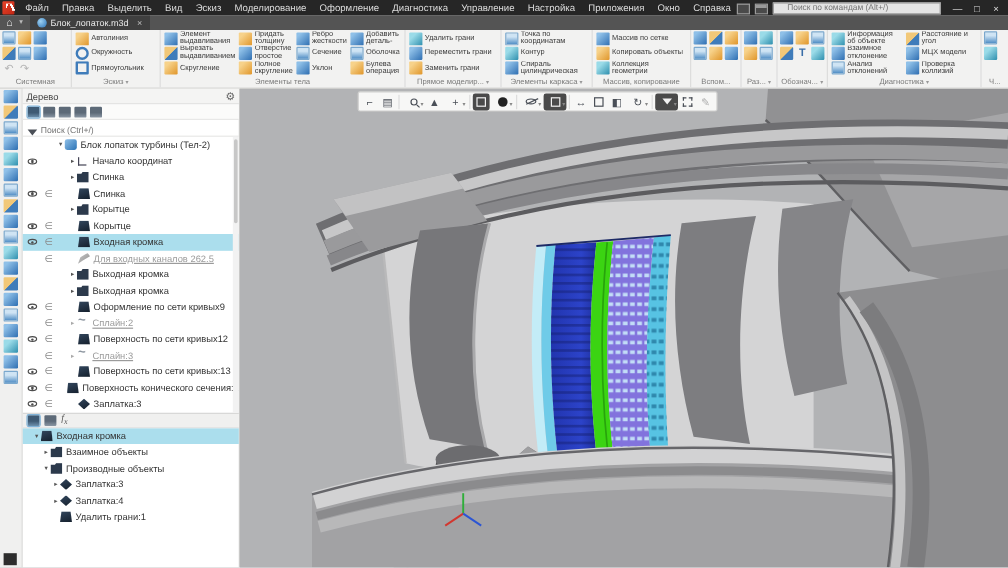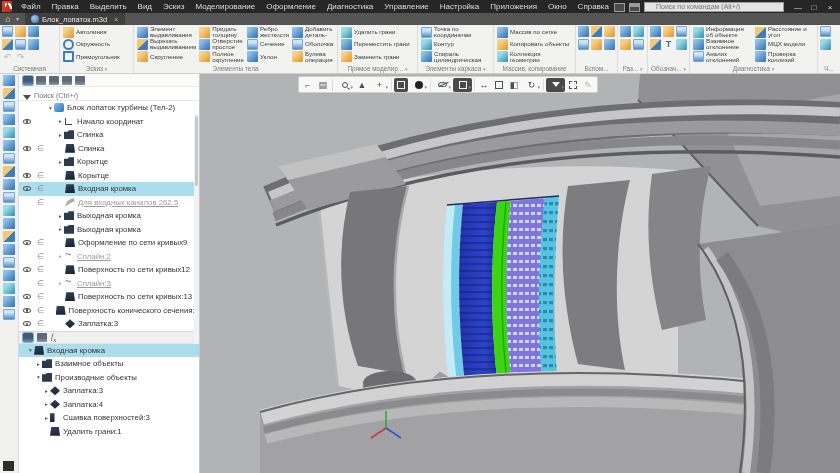--- a/index.html
+++ b/index.html
@@ -417,20 +417,24 @@
       <span class="lsic i-blue"></span>
       <span class="lsic i-blue2"></span>
       <span class="lsic i-blue"></span>
       <span class="lsic i-teal"></span>
       <span class="lsic i-blue"></span>
       <span class="lsic i-blue2"></span>
       <span class="corner-chip"></span>
     </div>
 
     <div class="treepanel">
+      <div class="tp-head">
+        <span>Дерево</span>
+        <span class="gear">⚙</span>
+      </div>
       <div class="tp-modes">
         <span class="micon sel"></span>
         <span class="micon"></span>
         <span class="micon"></span>
         <span class="micon"></span>
         <span class="micon"></span>
       </div>
       <div class="tp-search">
         <span class="funnel"></span>
         <input class="tsearch" placeholder="Поиск (Ctrl+/)" style="">
@@ -613,26 +617,20 @@
             <span class="ind" style="width:24px"></span>
             <span class="arr">▸</span>
             <span class="tic ic-patch"></span>
             <span class="tlabel">Заплатка:3</span>
           </div>
         <div class="trow">
             <span class="ind" style="width:24px"></span>
             <span class="arr">▸</span>
             <span class="tic ic-patch"></span>
             <span class="tlabel">Заплатка:4</span>
-          </div>
-        <div class="trow">
-            <span class="ind" style="width:24px"></span>
-            <span class="arr">▸</span>
-            <span class="tic ic-stitch"></span>
-            <span class="tlabel">Сшивка поверхностей:3</span>
           </div>
         <div class="trow">
             <span class="ind" style="width:31px"></span>
             <span class="tic ic-surface"></span>
             <span class="tlabel">Удалить грани:1</span>
           </div>
       </div>
     </div>
 
     <div class="viewport">

